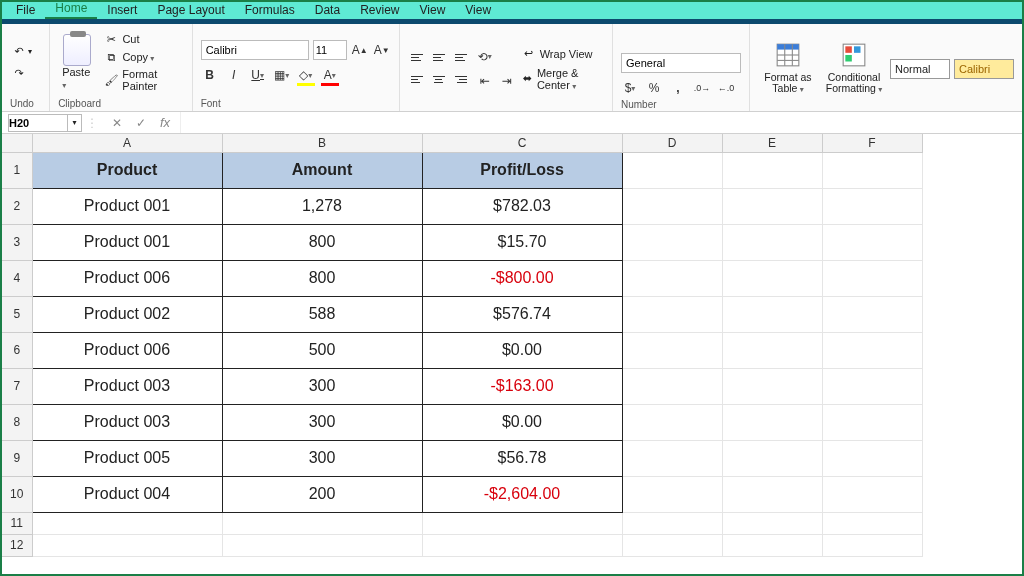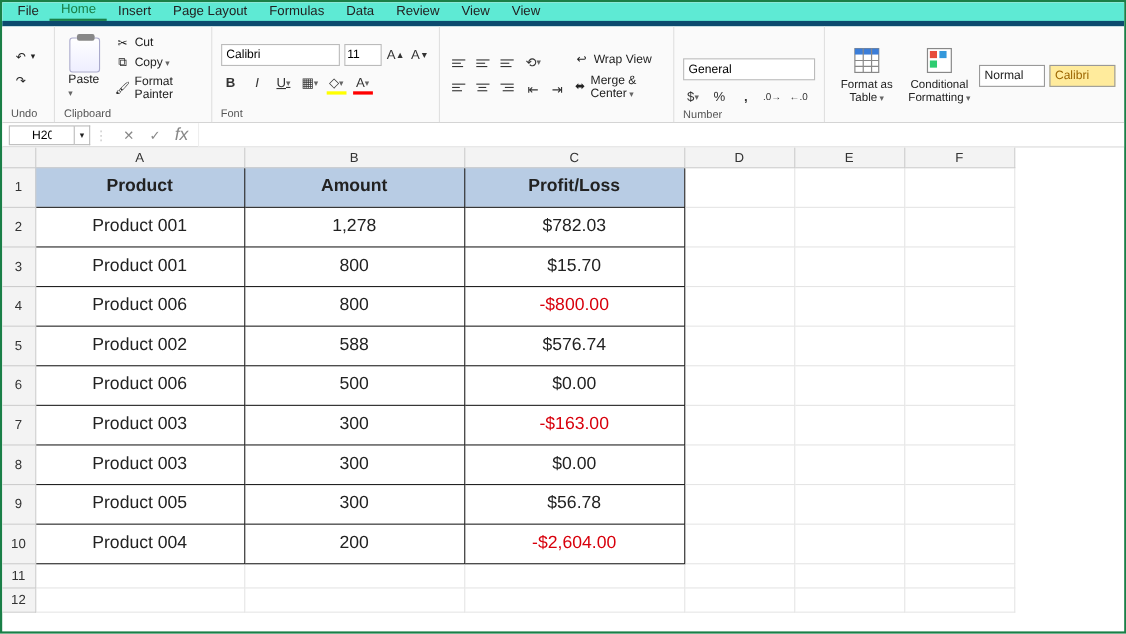--- a/index.html
+++ b/index.html
@@ -56,26 +56,26 @@
 .big-ico { width: 26px; height: 26px; }
 
 
 .style-gallery { display: flex; flex-direction: row; gap: 4px; text-align: center; }
 .style-cell { width: 60px; height: 20px; border: 1px solid #999; font-size: 11px; display: flex; align-items: center; padding: 0 4px; cursor: pointer; }
 .style-normal { background: #fff; }
 .style-neutral { background: #ffeb9c; color: #9c6500; }
 
 
 .formula-bar { display: flex; align-items: center; height: 22px; border-bottom: 1px solid #d0d0d0; background: #fff; }
-.name-box { width: 60px; height: 18px; border: 1px solid #bbb; margin-left: 6px; font-size: 11px; padding: 0 20px; background: #fff; }
+.name-box { width: 60px; height: 18px; border: 1px solid #bbb; margin-left: 6px; font-size: 11px; padding: 0 0; background: #fff; font-weight: bold; }
 .name-dd { width: 14px; height: 18px; border: 1px solid #bbb; border-left: none; display: flex; align-items: center; justify-content: center; font-size: 8px; }
 .fb-sep { margin: 0 4px; color: #ccc; }
 .fb-btns { display: flex; gap: 6px; margin: 0 6px; }
 .fb-btns .ico { color: #888; }
-.fx { font-style: italic; font-size: 16px; }
+.fx { font-style: italic; font-size: 13px; }
 .formula-input { flex: 1; border: none; border-left: 1px solid #eee; height: 100%; padding: 0 6px; font-size: 12px; }
 
 
 .grid-wrap { position: relative; height: calc(576px - 22px - 88px - 22px - 4px); overflow: hidden; }
 table.sheet { border-collapse: collapse; table-layout: fixed; }
 .sheet th, .sheet td { font-size: 12px; }
 .corner { width: 30px; height: 18px; background: #f3f3f3; border: 1px solid #ccc; border-top: none; border-left: none; }
 .col-head { height: 18px; background: #f3f3f3; border: 1px solid #ccc; border-top: none; text-align: center; font-weight: normal; color: #333; }
 .row-head { width: 30px; background: #f3f3f3; border: 1px solid #ccc; border-left: none; text-align: center; font-weight: normal; color: #333; }
 .cell { border: 1px solid #e5e5e5; height: 36px; padding: 0 6px; vertical-align: middle; }

